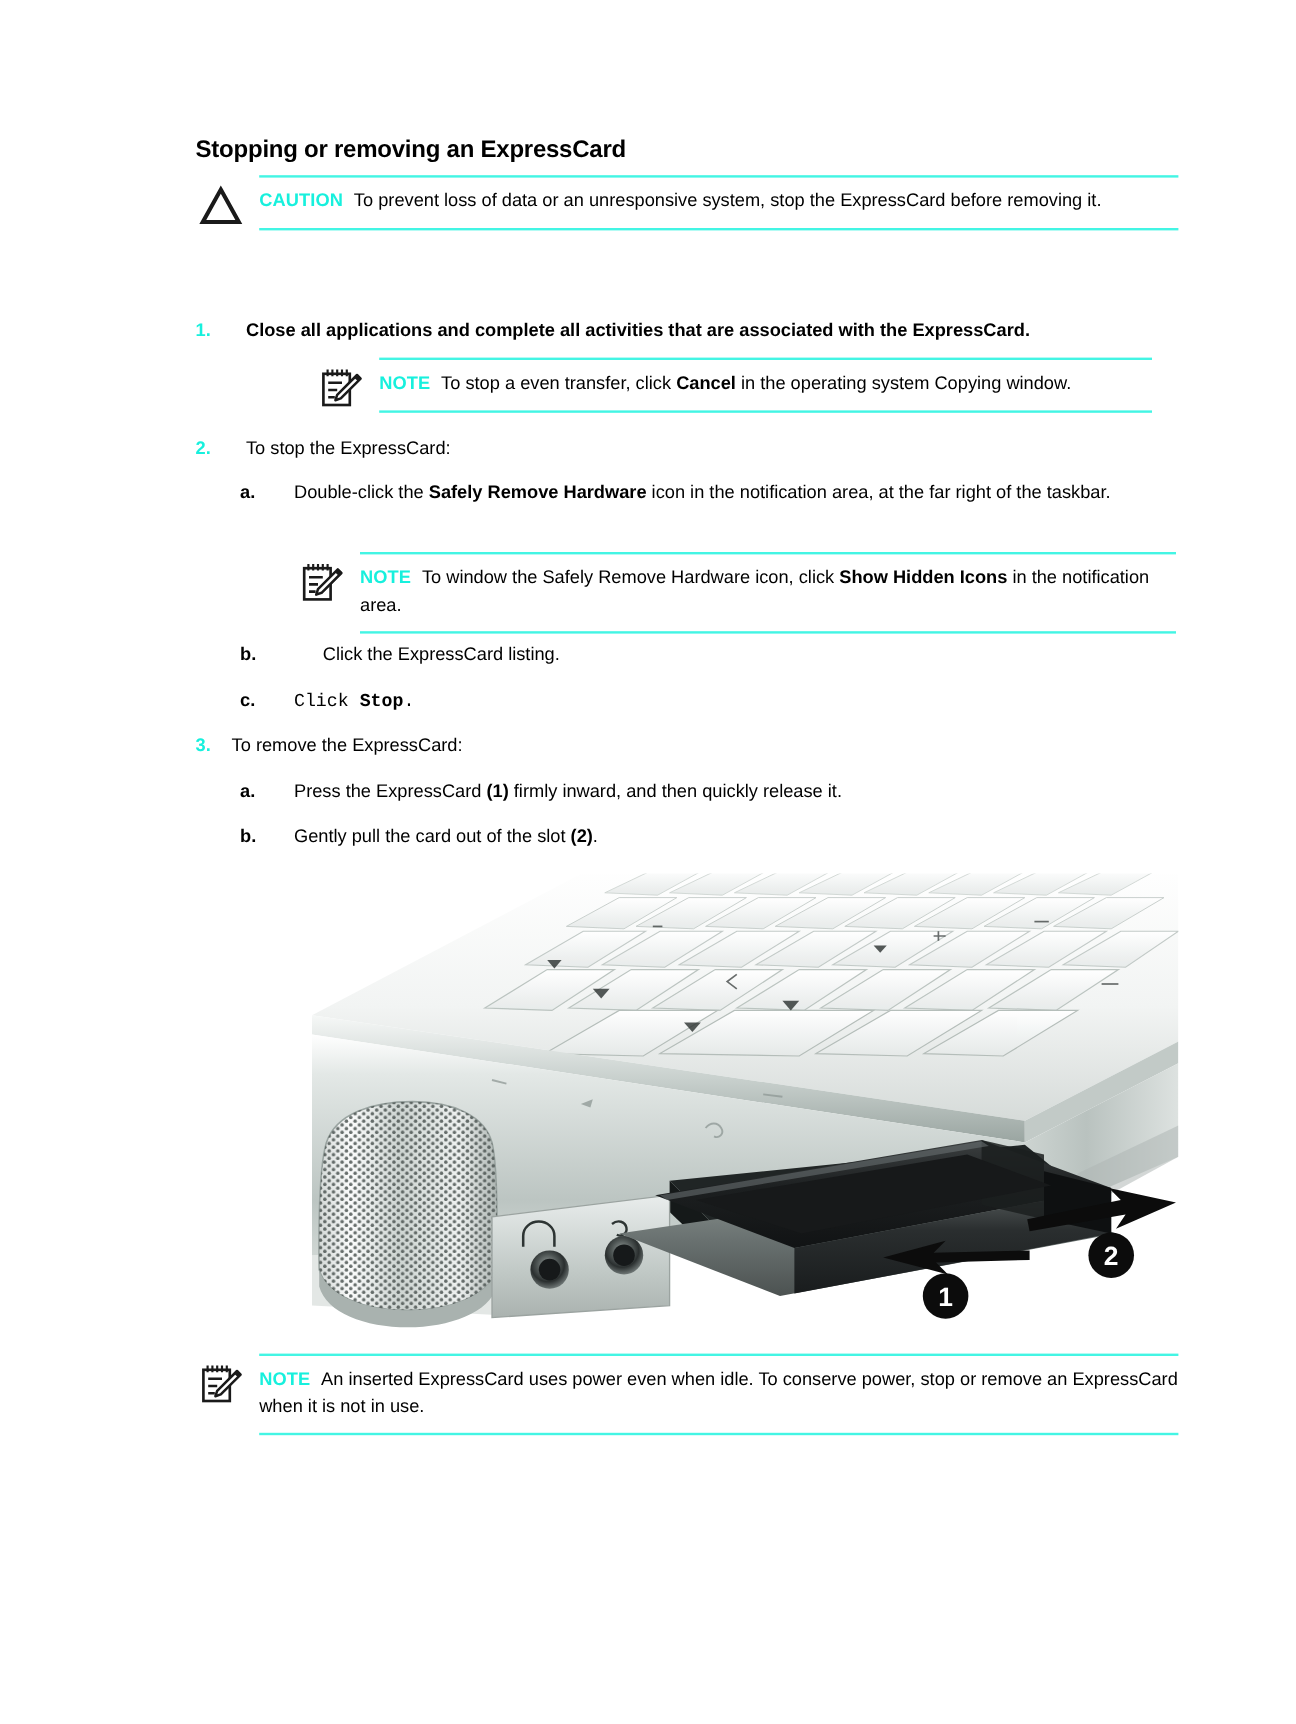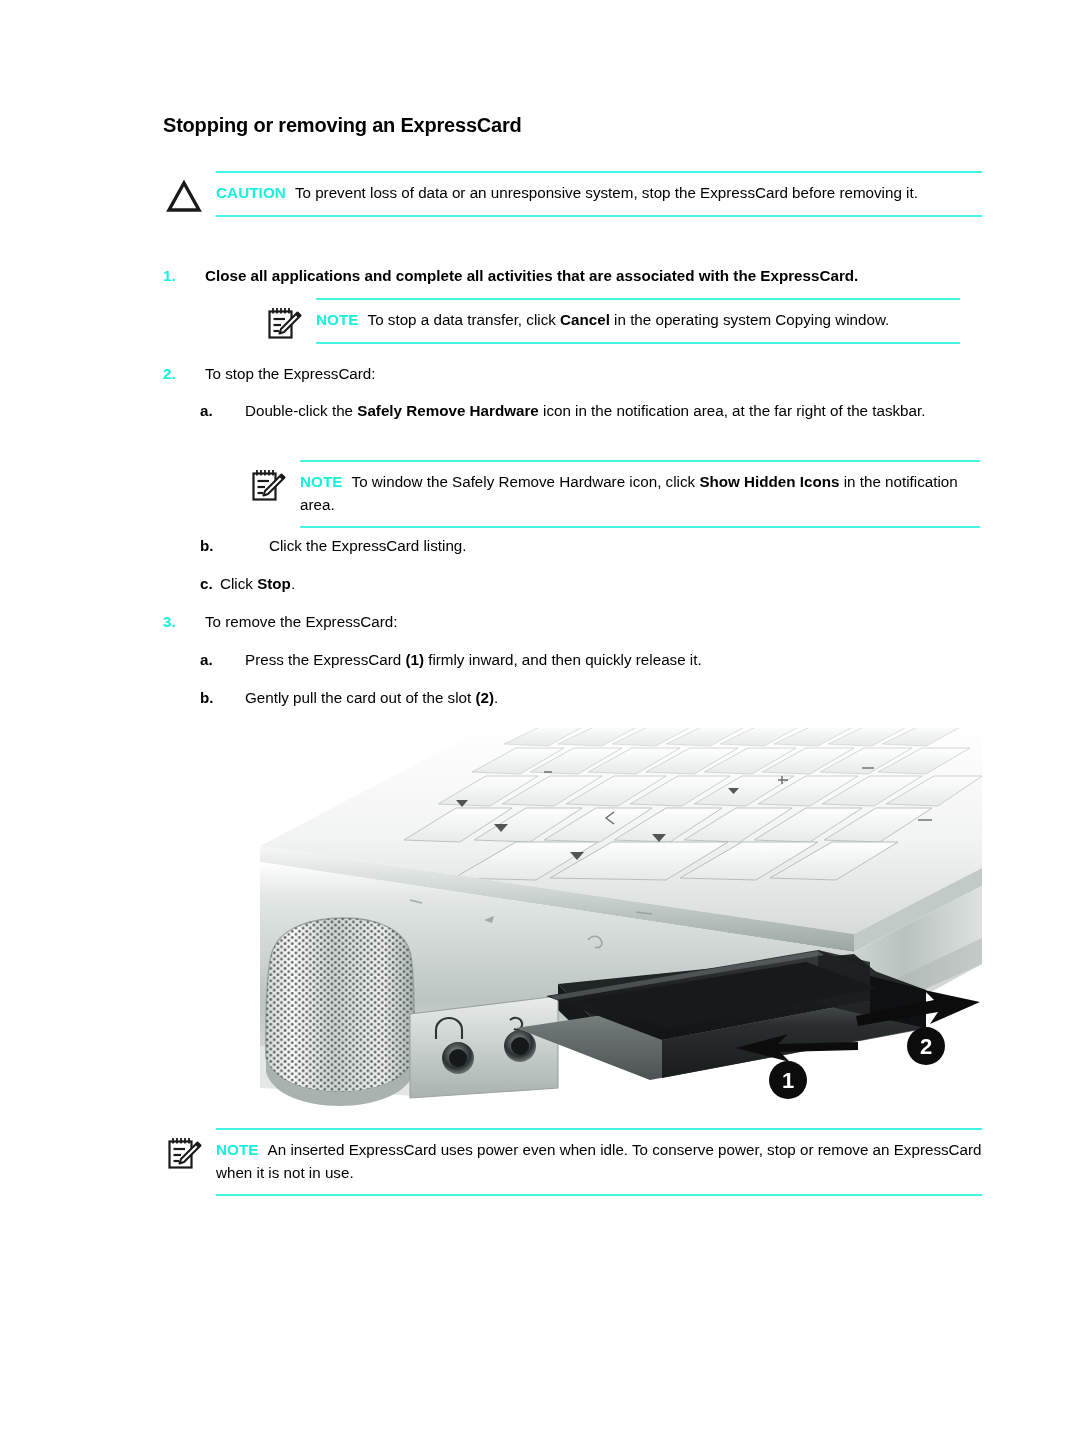--- a/index.html
+++ b/index.html
@@ -129,21 +129,21 @@
     letter-spacing: -0.2px;
   }
 </style>
 </head>
 <body>
 
 <div class="page">
 
   <h1 class="page-title">Stopping or removing an ExpressCard</h1>
 
-  <div class="admon" style="left:216px; top:146px; width:766px;margin-top:25px;">
+  <div class="admon" style="left:216px; top:146px; width:766px;">
     <div class="admon-icon">
       <svg viewBox="0 0 40 40" xmlns="http://www.w3.org/2000/svg">
         <polygon points="20,6 35,33 5,33" fill="none" stroke="#1a1a1a" stroke-width="3.4" stroke-linejoin="miter"></polygon>
       </svg>
     </div>
     <div class="rule"></div>
     <div class="admon-body">
       <div class="admon-text"><span class="admon-label">CAUTION</span><span class="sp"></span><span>To prevent loss of data or an unresponsive system, stop the ExpressCard before removing it.</span></div>
     </div>
     <div class="rule"></div>
@@ -166,21 +166,21 @@
         <line x1="25" y1="4" x2="25" y2="9.5" stroke="#1a1a1a" stroke-width="1.8"></line>
         <line x1="9.5" y1="15" x2="21" y2="15" stroke="#1a1a1a" stroke-width="2.2"></line>
         <line x1="9.5" y1="21" x2="17" y2="21" stroke="#1a1a1a" stroke-width="2.2"></line>
         <line x1="9.5" y1="27" x2="15" y2="27" stroke="#1a1a1a" stroke-width="2.2"></line>
         <path d="M33.5 8.5 L36.5 11.5 L20 28 L15.5 29.5 L17 25 Z" fill="#ffffff" stroke="#1a1a1a" stroke-width="2.1" stroke-linejoin="round"></path>
         <path d="M33.5 8.5 L36.5 11.5 L34.2 13.8 L31.2 10.8 Z" fill="#1a1a1a"></path>
       </svg>
     </div>
     <div class="rule"></div>
     <div class="admon-body">
-      <div class="admon-text"><span class="admon-label">NOTE</span><span class="sp"></span><span>To stop a data transfer, click </span><b>Cancel</b><span> in the operating system Copying window.</span></div>
+      <div class="admon-text"><span class="admon-label">NOTE</span><span class="sp"></span><span>To stop a even transfer, click </span><b>Cancel</b><span> in the operating system Copying window.</span></div>
     </div>
     <div class="rule"></div>
   </div>
 
   <div class="li" style="left:163px; top:363px; width:820px;">
     <span class="marker num" style="left:0; top:0;">2.</span>
     <span class="li-text" style="margin-left:42px;">To stop the ExpressCard:</span>
   </div>
 
   <div class="li" style="left:200px; top:400px; width:770px;">
@@ -211,26 +211,26 @@
     <div class="rule"></div>
   </div>
 
   <div class="li" style="left:200px; top:535px; width:770px;">
     <span class="marker alpha" style="left:0; top:0;">b.</span>
     <span class="li-text" style="margin-left:69px;"><span>Click the ExpressCard listing.</span><b></b><span></span></span>
   </div>
 
   <div class="li" style="left:200px; top:573px; width:770px;">
     <span class="marker alpha" style="left:0; top:0;">c.</span>
-    <span class="li-text" style="margin-left:20px;"><span>Click </span><b>Stop</b><span>.</span></span>
+    <span class="li-text" style="margin-left:45px;font-family:Liberation Mono, monospace;"><span>Click </span><b>Stop</b><span>.</span></span>
   </div>
 
   <div class="li" style="left:163px; top:611px; width:820px;">
     <span class="marker num" style="left:0; top:0;">3.</span>
-    <span class="li-text" style="margin-left:42px;">To remove the ExpressCard:</span>
+    <span class="li-text" style="margin-left:30px;">To remove the ExpressCard:</span>
   </div>
 
   <div class="li" style="left:200px; top:649px; width:770px;">
     <span class="marker alpha" style="left:0; top:0;">a.</span>
     <span class="li-text" style="margin-left:45px;"><span>Press the ExpressCard </span><b>(1)</b><span> firmly inward, and then quickly release it.</span></span>
   </div>
 
   <div class="li" style="left:200px; top:687px; width:770px;">
     <span class="marker alpha" style="left:0; top:0;">b.</span>
     <span class="li-text" style="margin-left:45px;"><span>Gently pull the card out of the slot </span><b>(2)</b><span>.</span></span>

